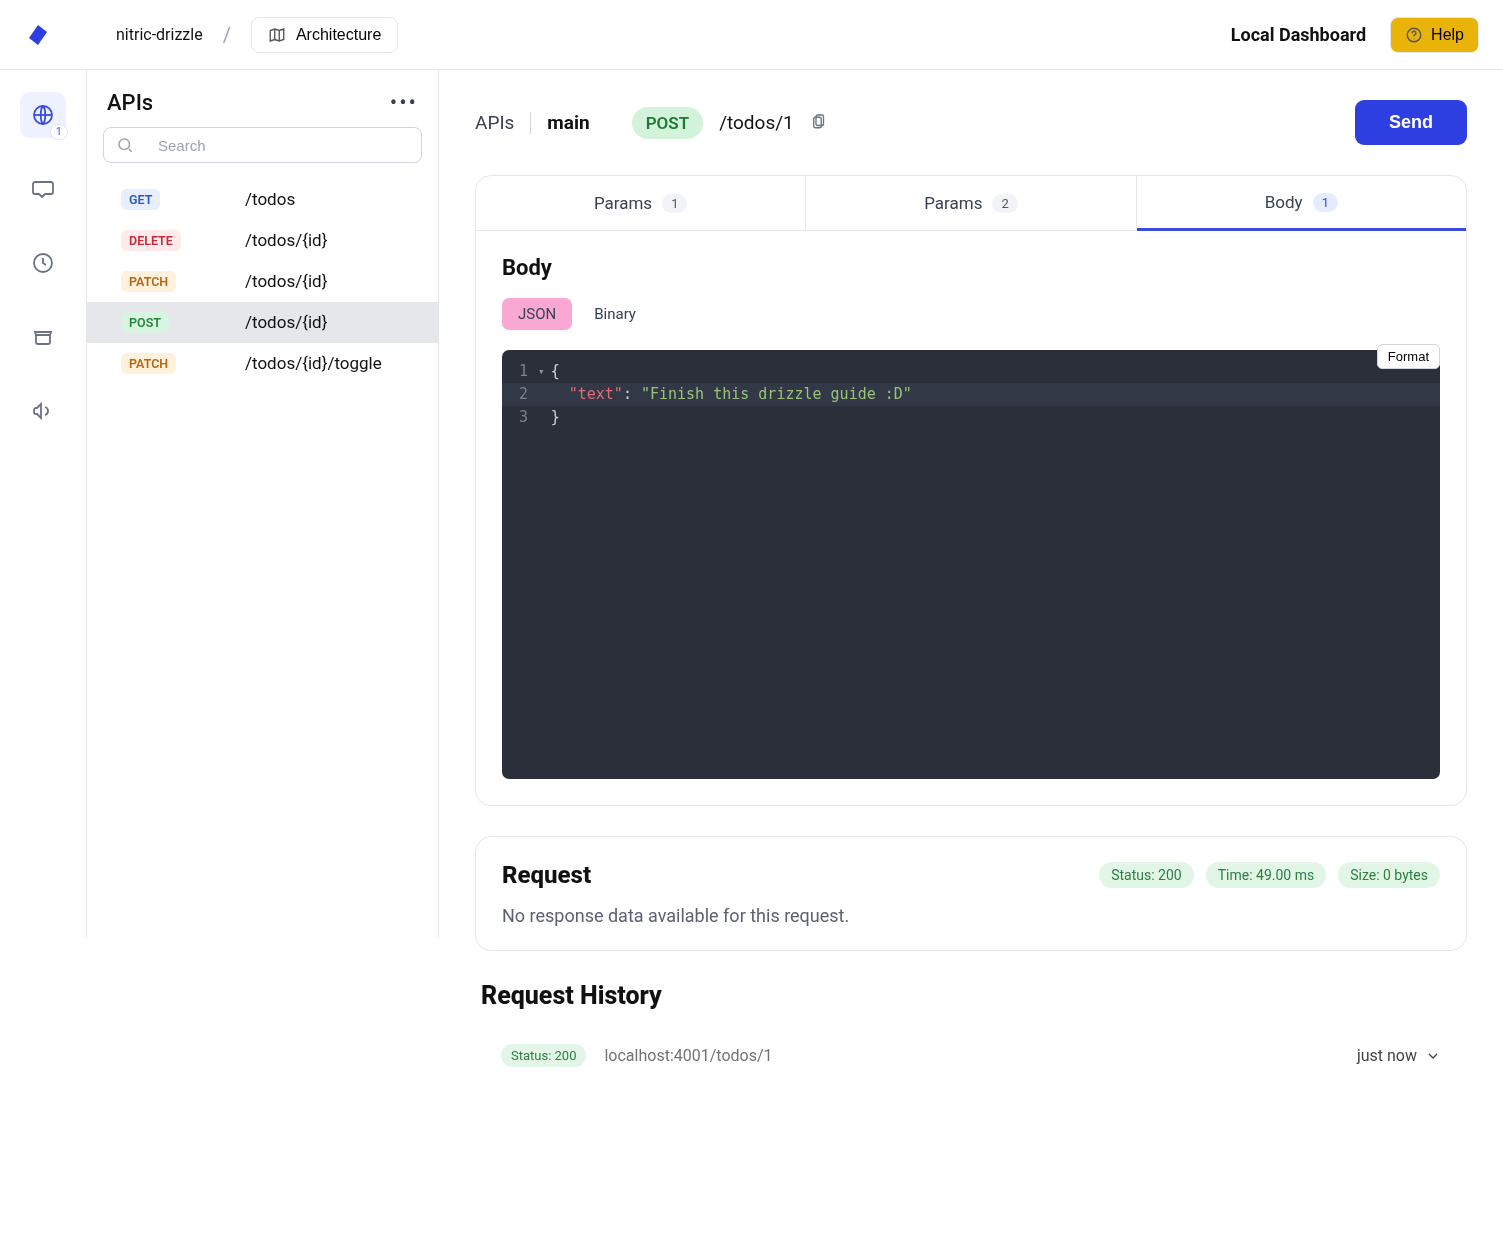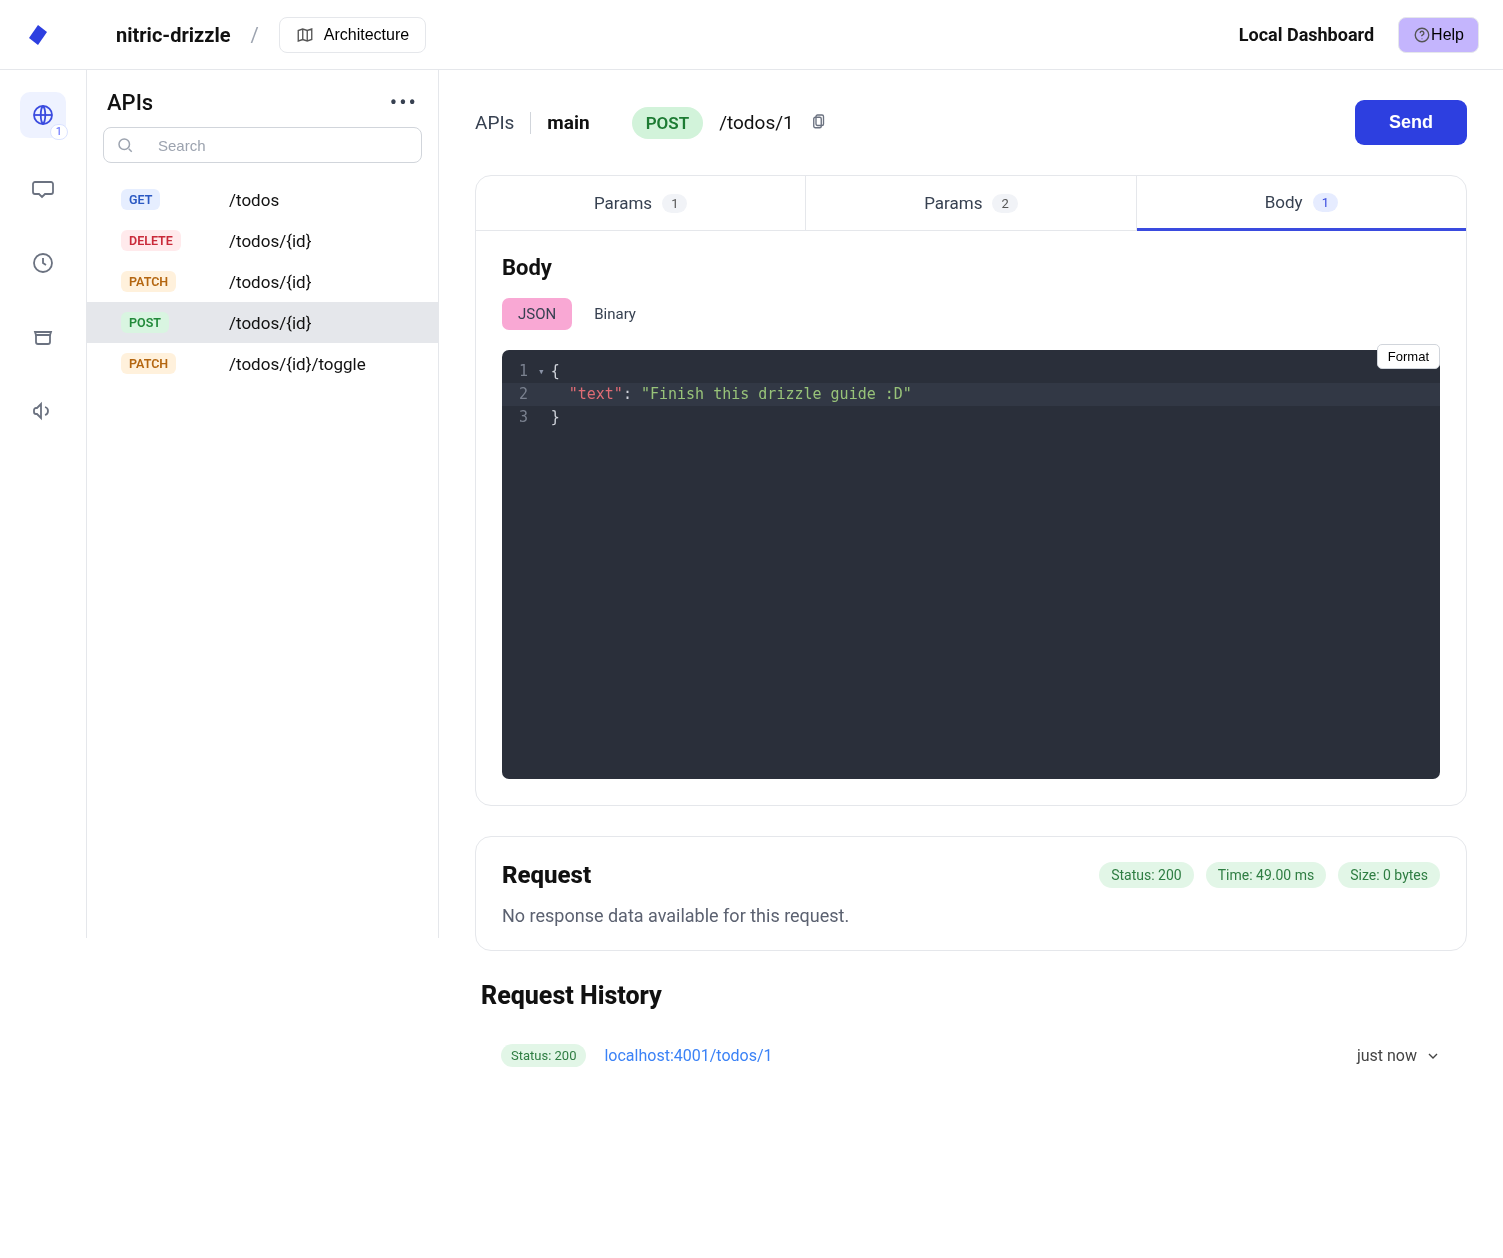--- a/index.html
+++ b/index.html
@@ -18,40 +18,40 @@
     align-items: center;
     padding: 0 24px 0 22px;
     border-bottom: 1px solid #e5e7eb;
   }
   .logo {
     width: 32px; height: 32px;
     display: flex; align-items: center; justify-content: center;
     margin-right: 62px;
   }
   .logo svg { display: block; }
-  .project-name { font-weight: 700; font-size: 20px; color: #111; }
+  .project-name { font-weight: 400; font-size: 16px; color: #111; }
   .slash { margin: 0 20px; color: #9ca3af; font-size: 20px; }
   .arch-btn {
     display: inline-flex; align-items: center; gap: 10px;
     padding: 8px 16px;
     border: 1px solid #e5e7eb;
     border-radius: 8px;
     background: #fff;
     font-size: 16px;
     cursor: pointer;
   }
   .arch-btn svg { stroke: #555; }
   .topbar-spacer { flex: 1; }
   .local-dash { font-weight: 700; font-size: 18px; margin-right: 24px; }
   .help-btn {
-    display: inline-flex; align-items: flex-start; 
+    display: inline-flex; align-items: flex-start; gap: 8px;
     padding: 8px 14px;
     border: 1px solid #e5e7eb;
     border-radius: 8px;
-    background: #c4b5fd;
+    background: #eab308;
     font-size: 16px;
     cursor: pointer;
   }
   
   .layout { display: flex; height: calc(100% - 70px); }
   .rail {
     width: 86px;
     display: flex;
     flex-direction: column;
     align-items: center;
@@ -101,23 +101,23 @@
     border: none; outline: none; font-size: 15px; flex: 1; color: #111;
   }
   .search-wrap input::placeholder { color: #9ca3af; }
   .folder-row {
     display: flex; align-items: center; gap: 10px;
     padding: 10px 12px; font-size: 18px; color: #1a237e; cursor: pointer;
   }
   .folder-row svg { stroke: #3a4bdf; }
   .folder-name { color: #1f2937; }
   .endpoint {
-    display: flex; align-items: center;
+    display: flex; 
     padding: 10px 12px 10px 22px;
-    gap: 0;
+    gap: 16px;
     cursor: pointer;
     border-radius: 6px;
   }
   .endpoint.selected {
     background: #e5e7eb;
     border-radius: 0;
     margin: 0 -12px;
     padding-left: 34px;
     padding-right: 12px;
   }
@@ -212,21 +212,21 @@
   
   .history-title { font-size: 25px; font-weight: 800; margin: 8px 6px 22px; }
   .history-row {
     display: flex; align-items: center; gap: 18px;
     padding: 12px 26px;
   }
   .status-chip {
     background: #e2f6e7; color: #2e7d42; font-size: 13px;
     padding: 4px 10px; border-radius: 999px;
   }
-  .history-path { font-size: 16px; color: #3b82f6; }
+  .history-path { font-size: 16px; color: #737373; }
   .history-spacer { flex: 1; }
   .history-time { font-size: 16px; color: #444; display: flex; align-items: center; gap: 8px; }
 </style>
 </head>
 <body>
 
 <div class="topbar">
   <div class="logo">
     <svg width="30" height="30" viewBox="0 0 30 30">
       <path d="M6 18 L15 5 L24 12 L15 25 Z" fill="#2d3fe0"></path>

